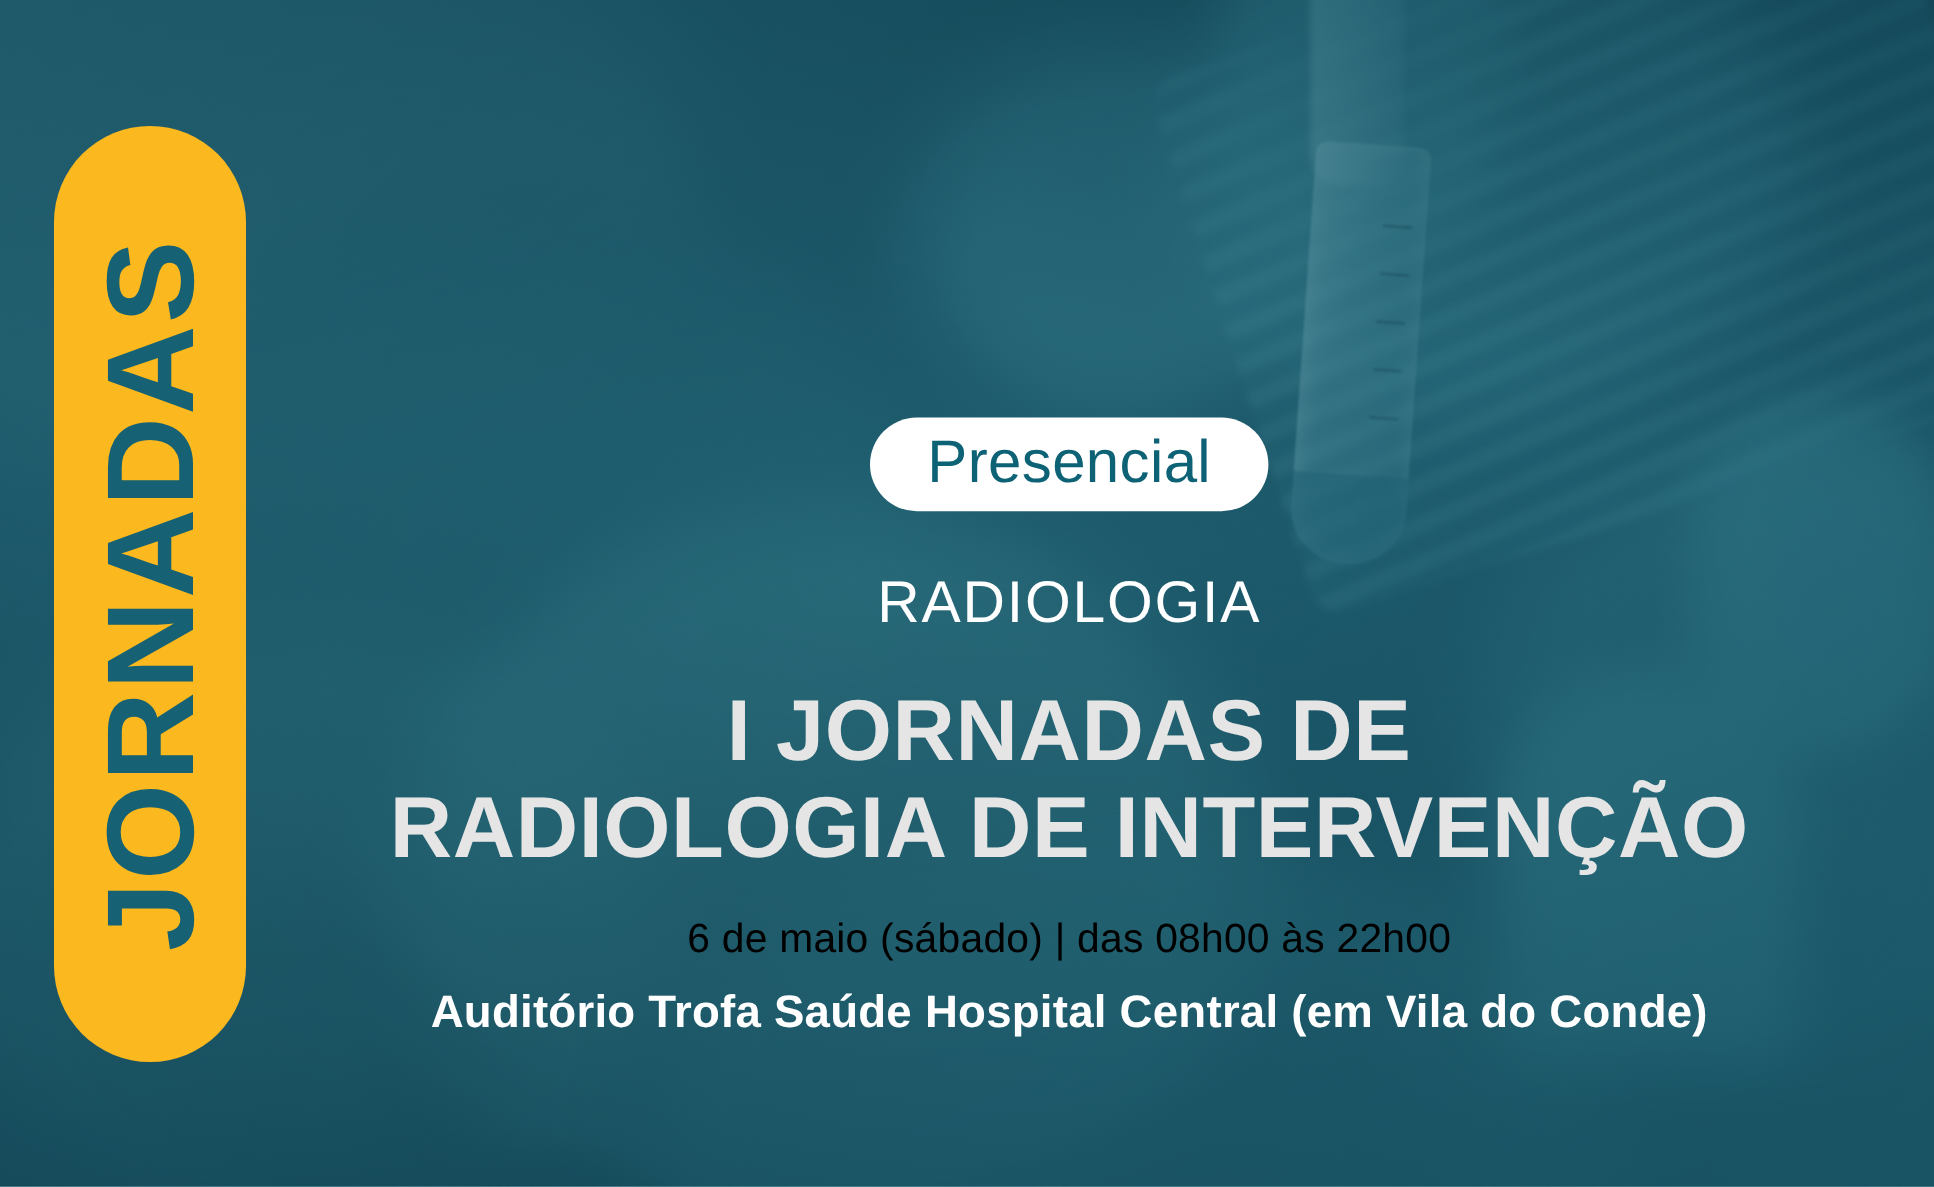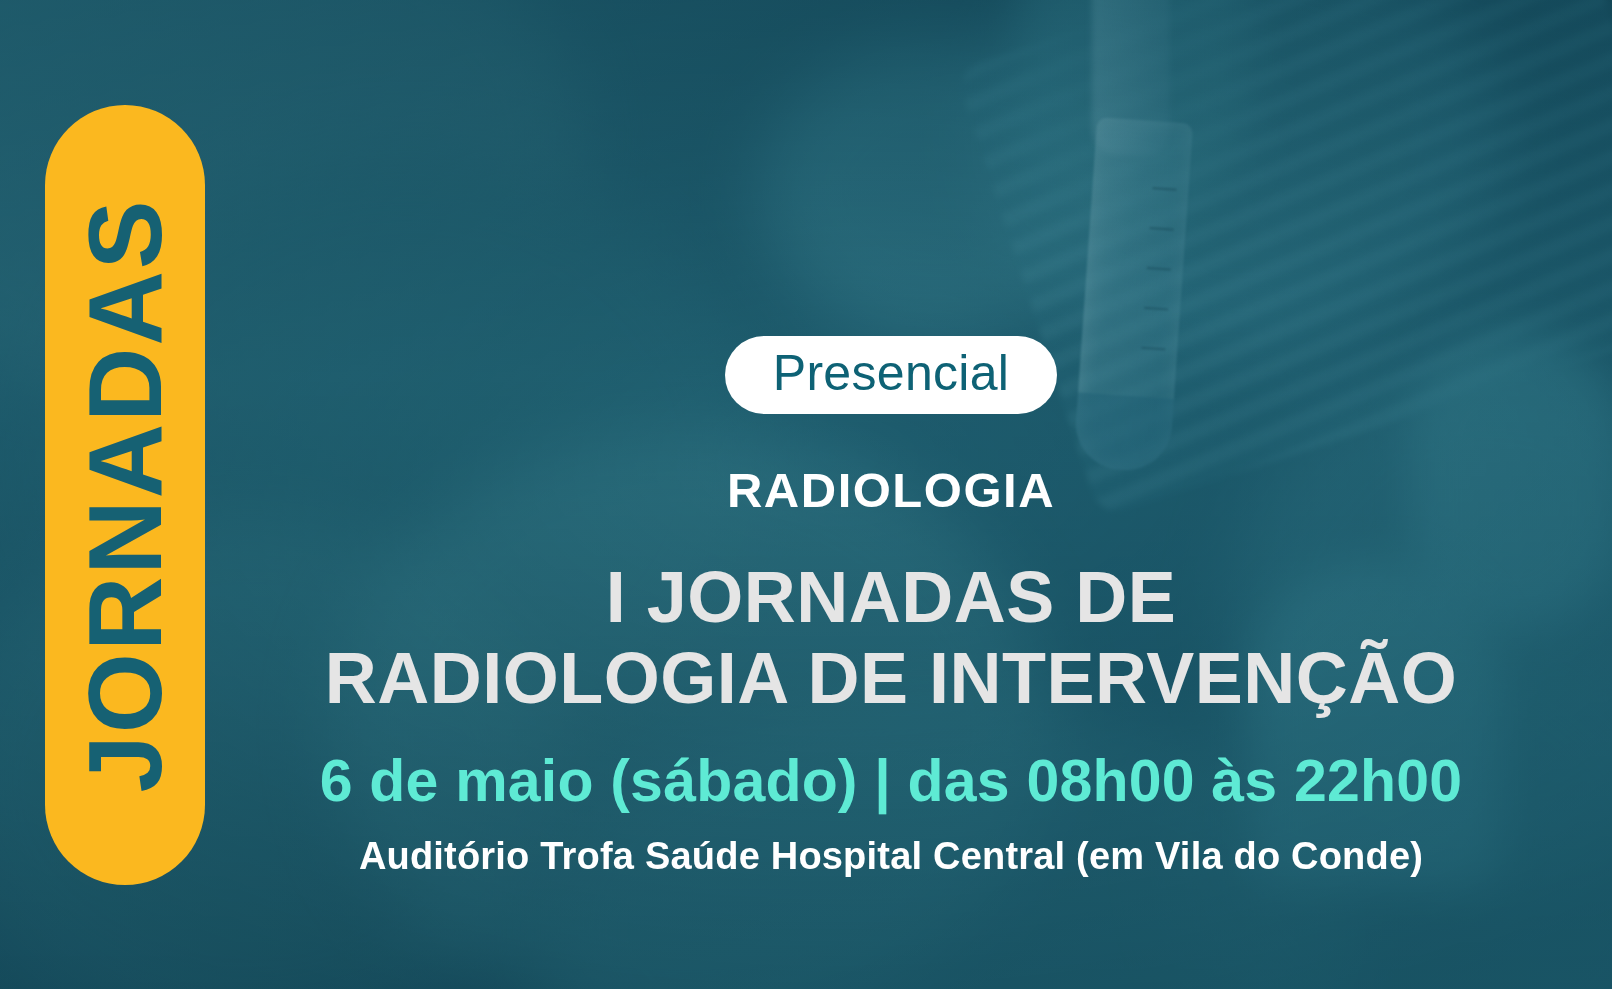--- a/index.html
+++ b/index.html
@@ -183,41 +183,41 @@
     font-size:50px;
     font-weight:normal;
     line-height:1;
     letter-spacing:.3px;
   }
 
   .eyebrow {
     margin-top:52px;
     color:#ffffff;
     font-size:49px;
-    font-weight:bold;
+    font-weight:normal;
     letter-spacing:1.5px;
     line-height:1;
   }
 
   .title {
     margin-top:42px;
     color:#e5e5e5;
     font-size:72px;
     font-weight:bold;
     line-height:1.12;
     text-align:center;
     letter-spacing:.5px;
   }
   .title .line { display:block; white-space:nowrap; }
 
   .date {
     margin-top:34px;
-    color:#5eead4;
-    font-size:59px;
-    font-weight:bold;
+    color:#000000;
+    font-size:34px;
+    font-weight:normal;
     line-height:1;
     white-space:nowrap;
     letter-spacing:.2px;
   }
 
   .venue {
     margin-top:26px;
     color:#ffffff;
     font-size:38px;
     font-weight:bold;

